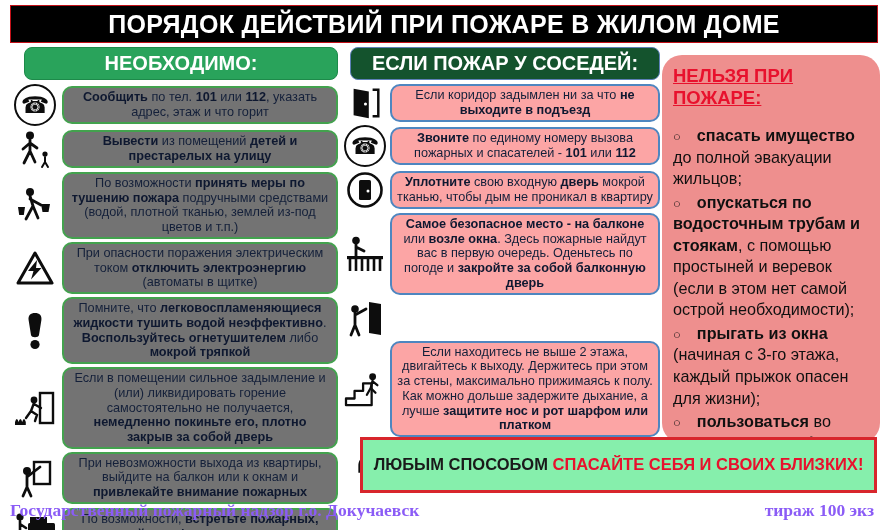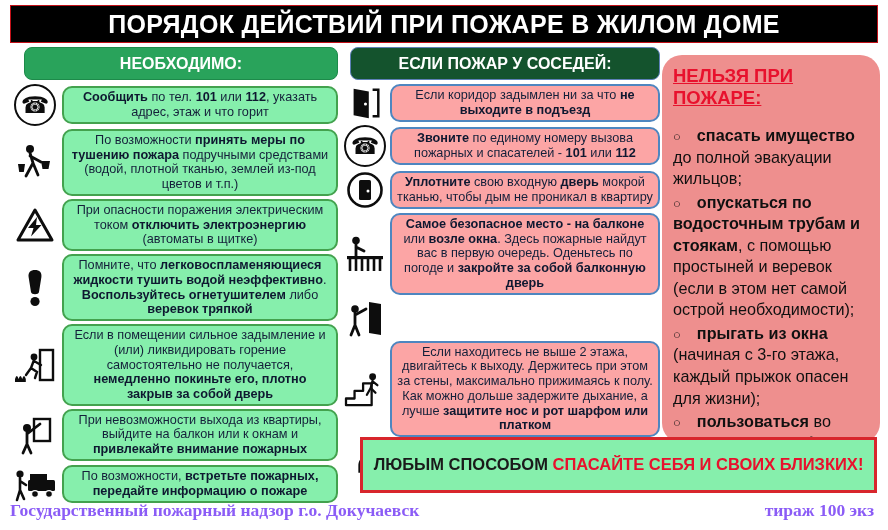--- a/index.html
+++ b/index.html
@@ -5,32 +5,32 @@
   html,body{margin:0;padding:0;background:#e9e9e9;}
   .poster{position:relative;width:888px;height:530px;background:#fff;margin:0 auto;
           font-family:"Liberation Sans",sans-serif;overflow:hidden;}
   
   .titlebar{position:absolute;left:10px;top:5px;width:866px;height:36px;background:#000000;
             border:1px solid #c21018;display:flex;align-items:center;justify-content:center;}
   .titlebar span{color:#fff;font-weight:bold;font-size:25px;letter-spacing:.3px;white-space:nowrap;}
   
   .col-left{position:absolute;left:8px;top:47px;width:330px;}
   .col-mid{position:absolute;left:340px;top:47px;width:320px;}
-  .col-head{height:31px;border-radius:8px;color:#fff;font-weight:bold;font-size:16px;
+  .col-head{height:31px;border-radius:8px;color:#fff;font-weight:bold;font-size:20px;
             display:flex;align-items:center;justify-content:center;}
   .col-head.green{margin-left:16px;background:#29a35b;border:1px solid #1d8a4a;}
   .col-head.blue{margin-left:10px;background:#14532d;border:1px solid #5d80b6;}
   .rows{display:flex;flex-direction:column;gap:3px;margin-top:4px;}
   .row{display:flex;align-items:center;}
   .ic{flex:0 0 54px;width:54px;display:flex;align-items:center;justify-content:center;}
   .col-mid .ic{flex:0 0 50px;width:50px;}
   .box{flex:1;border-radius:10px;padding:2px 5px;text-align:center;
        font-size:12.7px;line-height:1.16;color:#14203a;}
   .box b{color:#0e1830;}
-  .box.green{background:#86efac;border:2px solid #43a24e;}
+  .box.green{background:#737373;border:2px solid #43a24e;}
   .box.blue{background:#fca5a5;border:2px solid #4e86c0;}
   
   .panel-right{position:absolute;left:662px;top:55px;width:218px;height:388px;background:#ee8f8e;
                border-radius:20px;padding:8px 11px;box-sizing:border-box;}
   .panel-right .head{color:#e8112d;font-weight:bold;font-size:18.5px;text-decoration:underline;
                      margin:2px 0 16px;}
   .bullet{font-size:16.2px;line-height:1.33;color:#101010;margin-bottom:2px;}
   .bullet .marker{font-size:13px;padding-right:16px;}
   
   .warnbox{position:absolute;left:360px;top:437px;width:517px;height:56px;box-sizing:border-box;
@@ -60,20 +60,31 @@
     <div class="col-head green">НЕОБХОДИМО:</div>
     <div class="rows">
 
       <div class="row">
         <span class="ic">
             <span class="circle-ic">☎</span>
           </span>
         <div class="box green"><b>Сообщить</b><span> по тел. </span><b>101</b><span> или </span><b>112</b><span>, указать адрес, этаж и что горит</span></div>
       </div>
 
+      <div class="row">
+        <span class="ic">
+          <svg viewBox="0 0 40 40" width="40" height="40">
+              <circle cx="15" cy="6.5" r="4" fill="#0d0d0d"></circle>
+              <path d="M15 11 L15 22 M15 14 L8 20 M15 14 L22 19 M15 22 L9 34 M15 22 L20 33" stroke="#0d0d0d" stroke-width="2.8" fill="none" stroke-linecap="round"></path>
+              <circle cx="30" cy="25" r="2.6" fill="#0d0d0d"></circle>
+              <path d="M30 28 L30 33 M30 33 L27 38 M30 33 L33 38" stroke="#0d0d0d" stroke-width="2" fill="none" stroke-linecap="round"></path>
+            </svg>
+        </span>
+        <div class="box green"><b>Вывести</b><span> из помещений </span><b>детей и престарелых на улицу</b></div>
+      </div>
 
       <div class="row">
         <span class="ic">
           <svg viewBox="0 0 40 40" width="40" height="40">
               <circle cx="15" cy="7" r="4" fill="#0d0d0d"></circle>
               <path d="M15 11 L18 21 M18 21 L11 34 M18 21 L23 33 M15 14 L26 20" stroke="#0d0d0d" stroke-width="2.8" fill="none" stroke-linecap="round"></path>
               <path d="M26 19 h9 l-1.5 8 h-6 z" fill="#0d0d0d"></path>
               <path d="M3 22 h7 l-1.2 8 h-4.6 z" fill="#0d0d0d"></path>
             </svg>
         </span>
@@ -90,21 +101,21 @@
         <div class="box green"><span>При опасности поражения электрическим током </span><b>отключить электроэнергию</b><span> (автоматы в щитке)</span></div>
       </div>
 
       <div class="row">
         <span class="ic">
           <svg viewBox="0 0 40 40" width="40" height="40">
               <path d="M20 2 c4.5 0 7 2.5 6.4 7 l-2.4 15 c-.4 3 -7.6 3 -8 0 l-2.4 -15 C13 4.5 15.5 2 20 2 z" fill="#0d0d0d"></path>
               <circle cx="20" cy="33.5" r="4.6" fill="#0d0d0d"></circle>
             </svg>
         </span>
-        <div class="box green"><span>Помните, что </span><b>легковоспламеняющиеся жидкости тушить водой неэффективно</b><span>. </span><b>Воспользуйтесь огнетушителем</b><span> либо </span><b>веревок тряпкой</b></div>
+        <div class="box green"><span>Помните, что </span><b>легковоспламеняющиеся жидкости тушить водой неэффективно</b><span>. </span><b>Воспользуйтесь огнетушителем</b><span> либо </span><b>мокрой тряпкой</b></div>
       </div>
 
       <div class="row">
         <span class="ic">
           <svg viewBox="0 0 44 40" width="44" height="40">
               <rect x="27" y="5" width="13" height="30" fill="none" stroke="#0d0d0d" stroke-width="2.4"></rect>
               <circle cx="21" cy="12" r="3.4" fill="#0d0d0d"></circle>
               <path d="M21 15 L18 23 M21 16 L28 20 M18 23 L24 27 L22 33 M18 23 L13 30" stroke="#0d0d0d" stroke-width="2.4" fill="none" stroke-linecap="round"></path>
               <path d="M2 34 q1.8 -6 3.6 0 q1.8 -6 3.6 0 q1.8 -6 3.6 0 l0 3 h-10.8 z" fill="#0d0d0d"></path>
             </svg>

